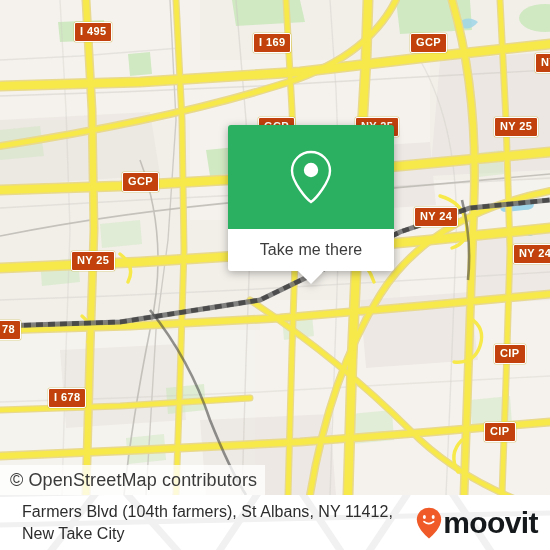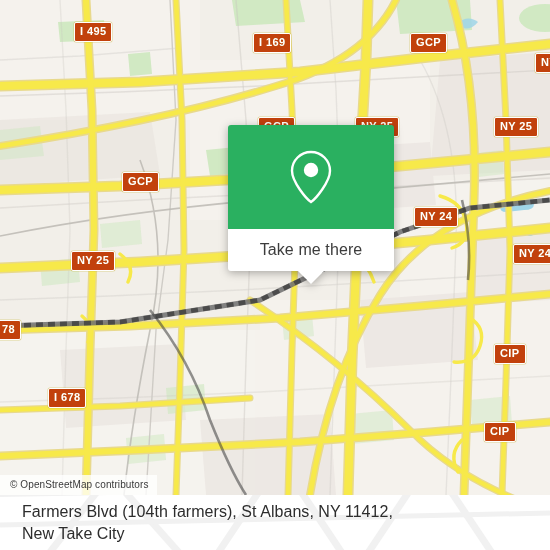--- a/index.html
+++ b/index.html
@@ -105,21 +105,21 @@
     border-right: 13px solid transparent;
     border-top: 13px solid #ffffff;
   }
 
   
   #attribution {
     position: absolute;
     left: 0;
     bottom: 0;
     background: rgba(255,255,255,0.78);
-    font-size: 10px;
+    font-size: 18px;
     color: #3a3a3a;
     padding: 4px 8px 4px 10px;
     letter-spacing: 0.1px;
     line-height: 1.25;
   }
 
   
   #footer {
     position: absolute;
     left: 0;
@@ -351,14 +351,23 @@
         <path d="M0,40 L550,28" stroke-width="5"></path>
         <path d="M0,10 L550,0" stroke-width="4"></path>
       </g>
     </svg>
 
     <div id="footer-address">
       <div>Farmers Blvd (104th farmers), St Albans, NY 11412,</div>
       <div>New Take City</div>
     </div>
 
+    <div id="footer-logo">
+      <svg id="footer-logo-pin" viewBox="0 0 26 32">
+        <path d="M13 0.8 C6 0.8 0.8 6 0.8 12.6 C0.8 20 9 28.6 13 31.4 C17 28.6 25.2 20 25.2 12.6 C25.2 6 20 0.8 13 0.8 Z" fill="#ef5a28"></path>
+        <ellipse cx="8.4" cy="10" rx="1.5" ry="2" fill="#ffffff"></ellipse>
+        <ellipse cx="17.2" cy="10" rx="1.5" ry="2" fill="#ffffff"></ellipse>
+        <path d="M8 14.6 q4.8 4 9.6 0" fill="none" stroke="#ffffff" stroke-width="1.7" stroke-linecap="round"></path>
+      </svg>
+      <span id="footer-logo-word">moovit</span>
+    </div>
   </div>
 </div>
 
 </body></html>

